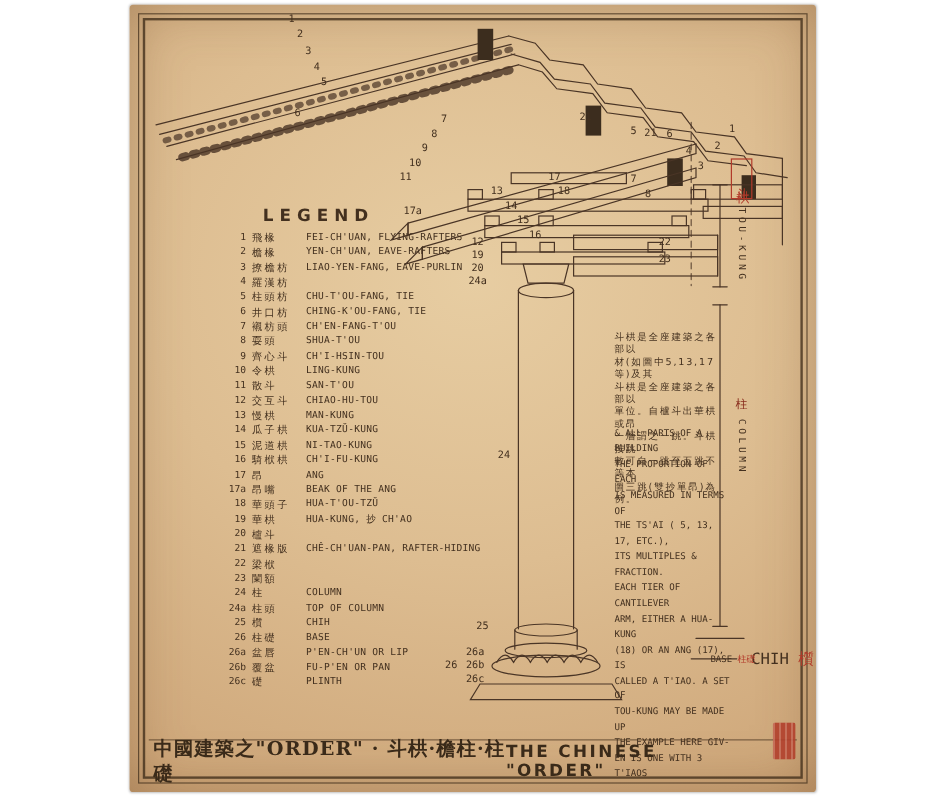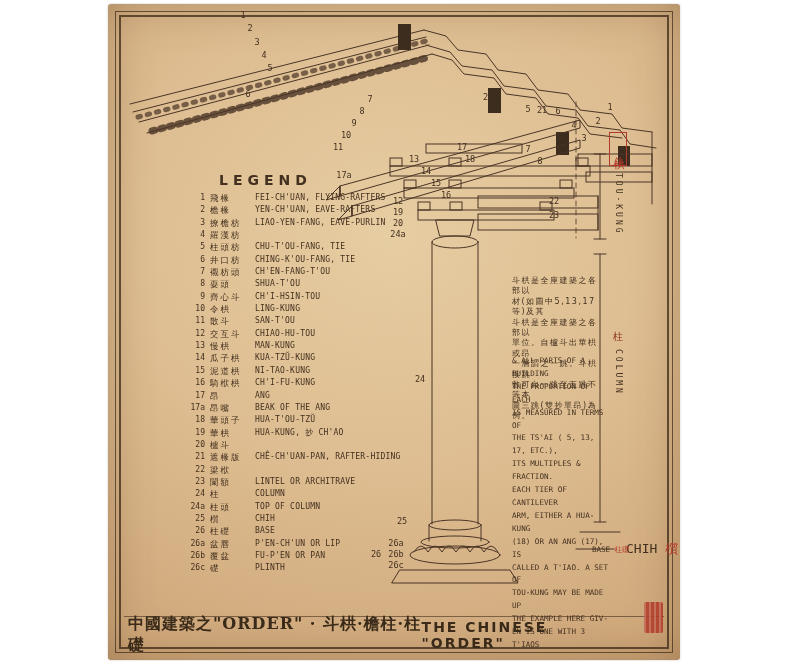--- a/index.html
+++ b/index.html
@@ -300,21 +300,20 @@
   </div>
 
   <div class="lrow">
     <span class="no">22</span>
     <span class="cn">梁栿</span>
   </div>
 
   <div class="lrow">
     <span class="no">23</span>
     <span class="cn">闌額</span>
-    <span class="en">LINTEL OR ARCHITRAVE</span>
   </div>
 
   <div class="lrow">
     <span class="no">24</span>
     <span class="cn">柱</span>
     <span class="en">COLUMN</span>
   </div>
 
   <div class="lrow">
     <span class="no">24a</span>

